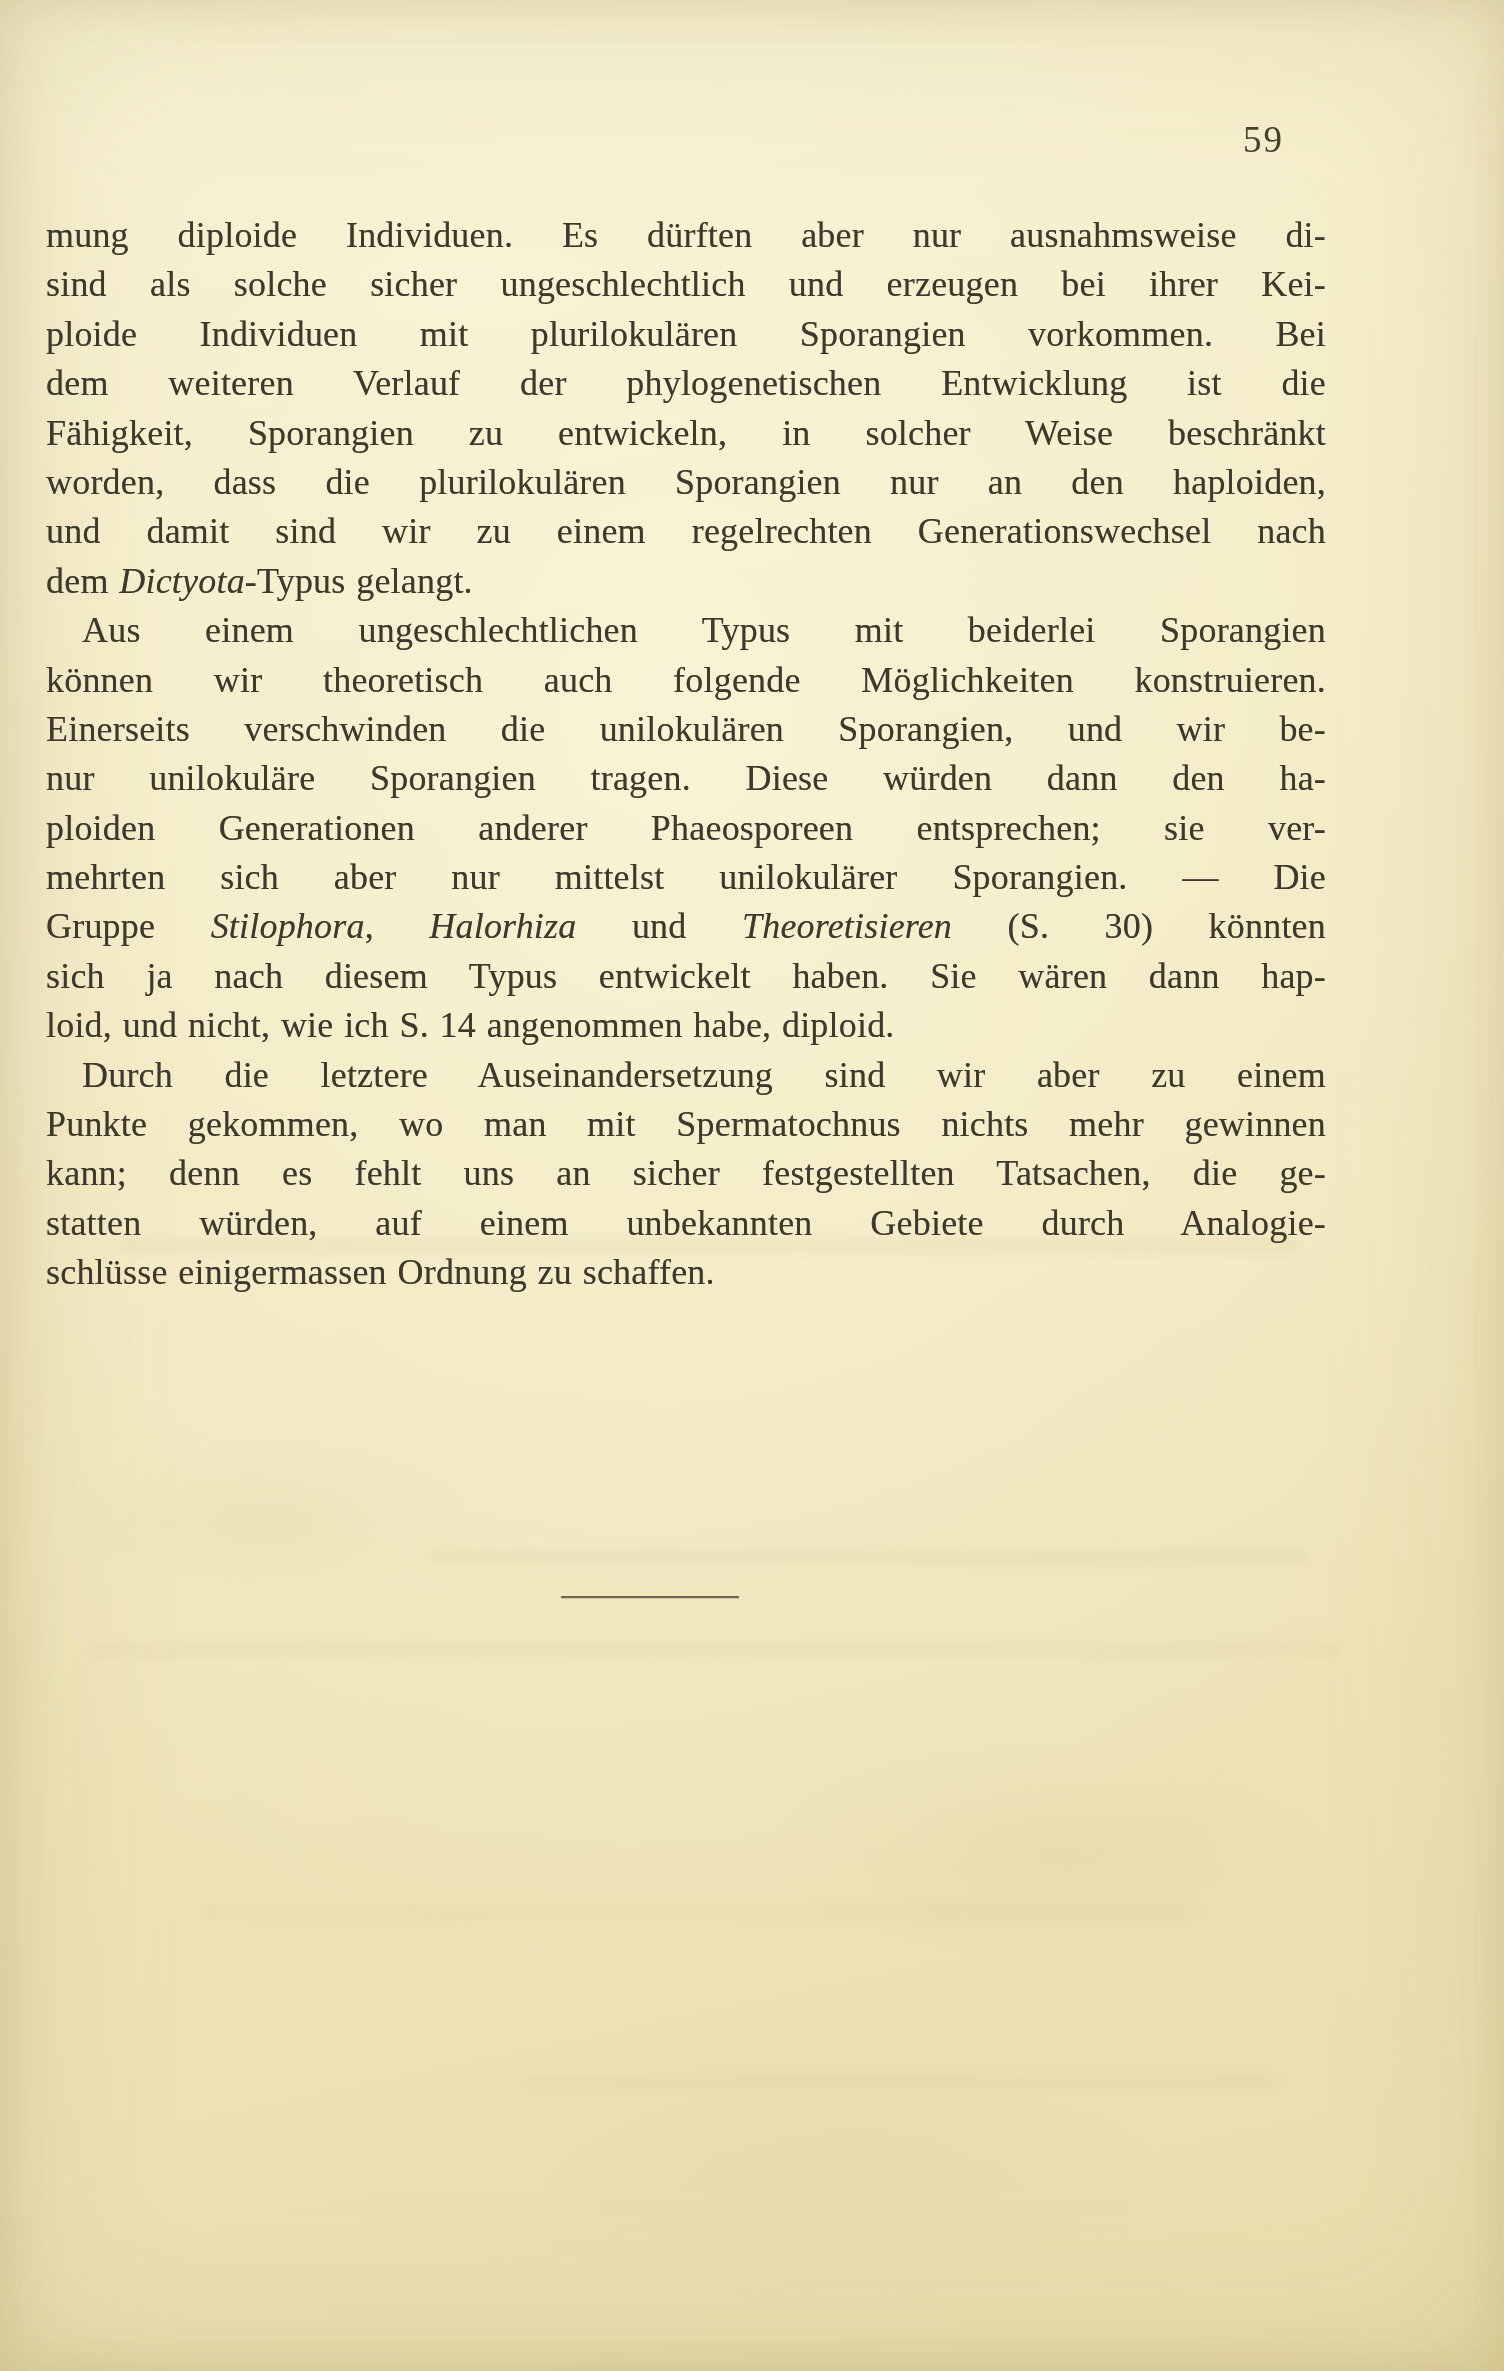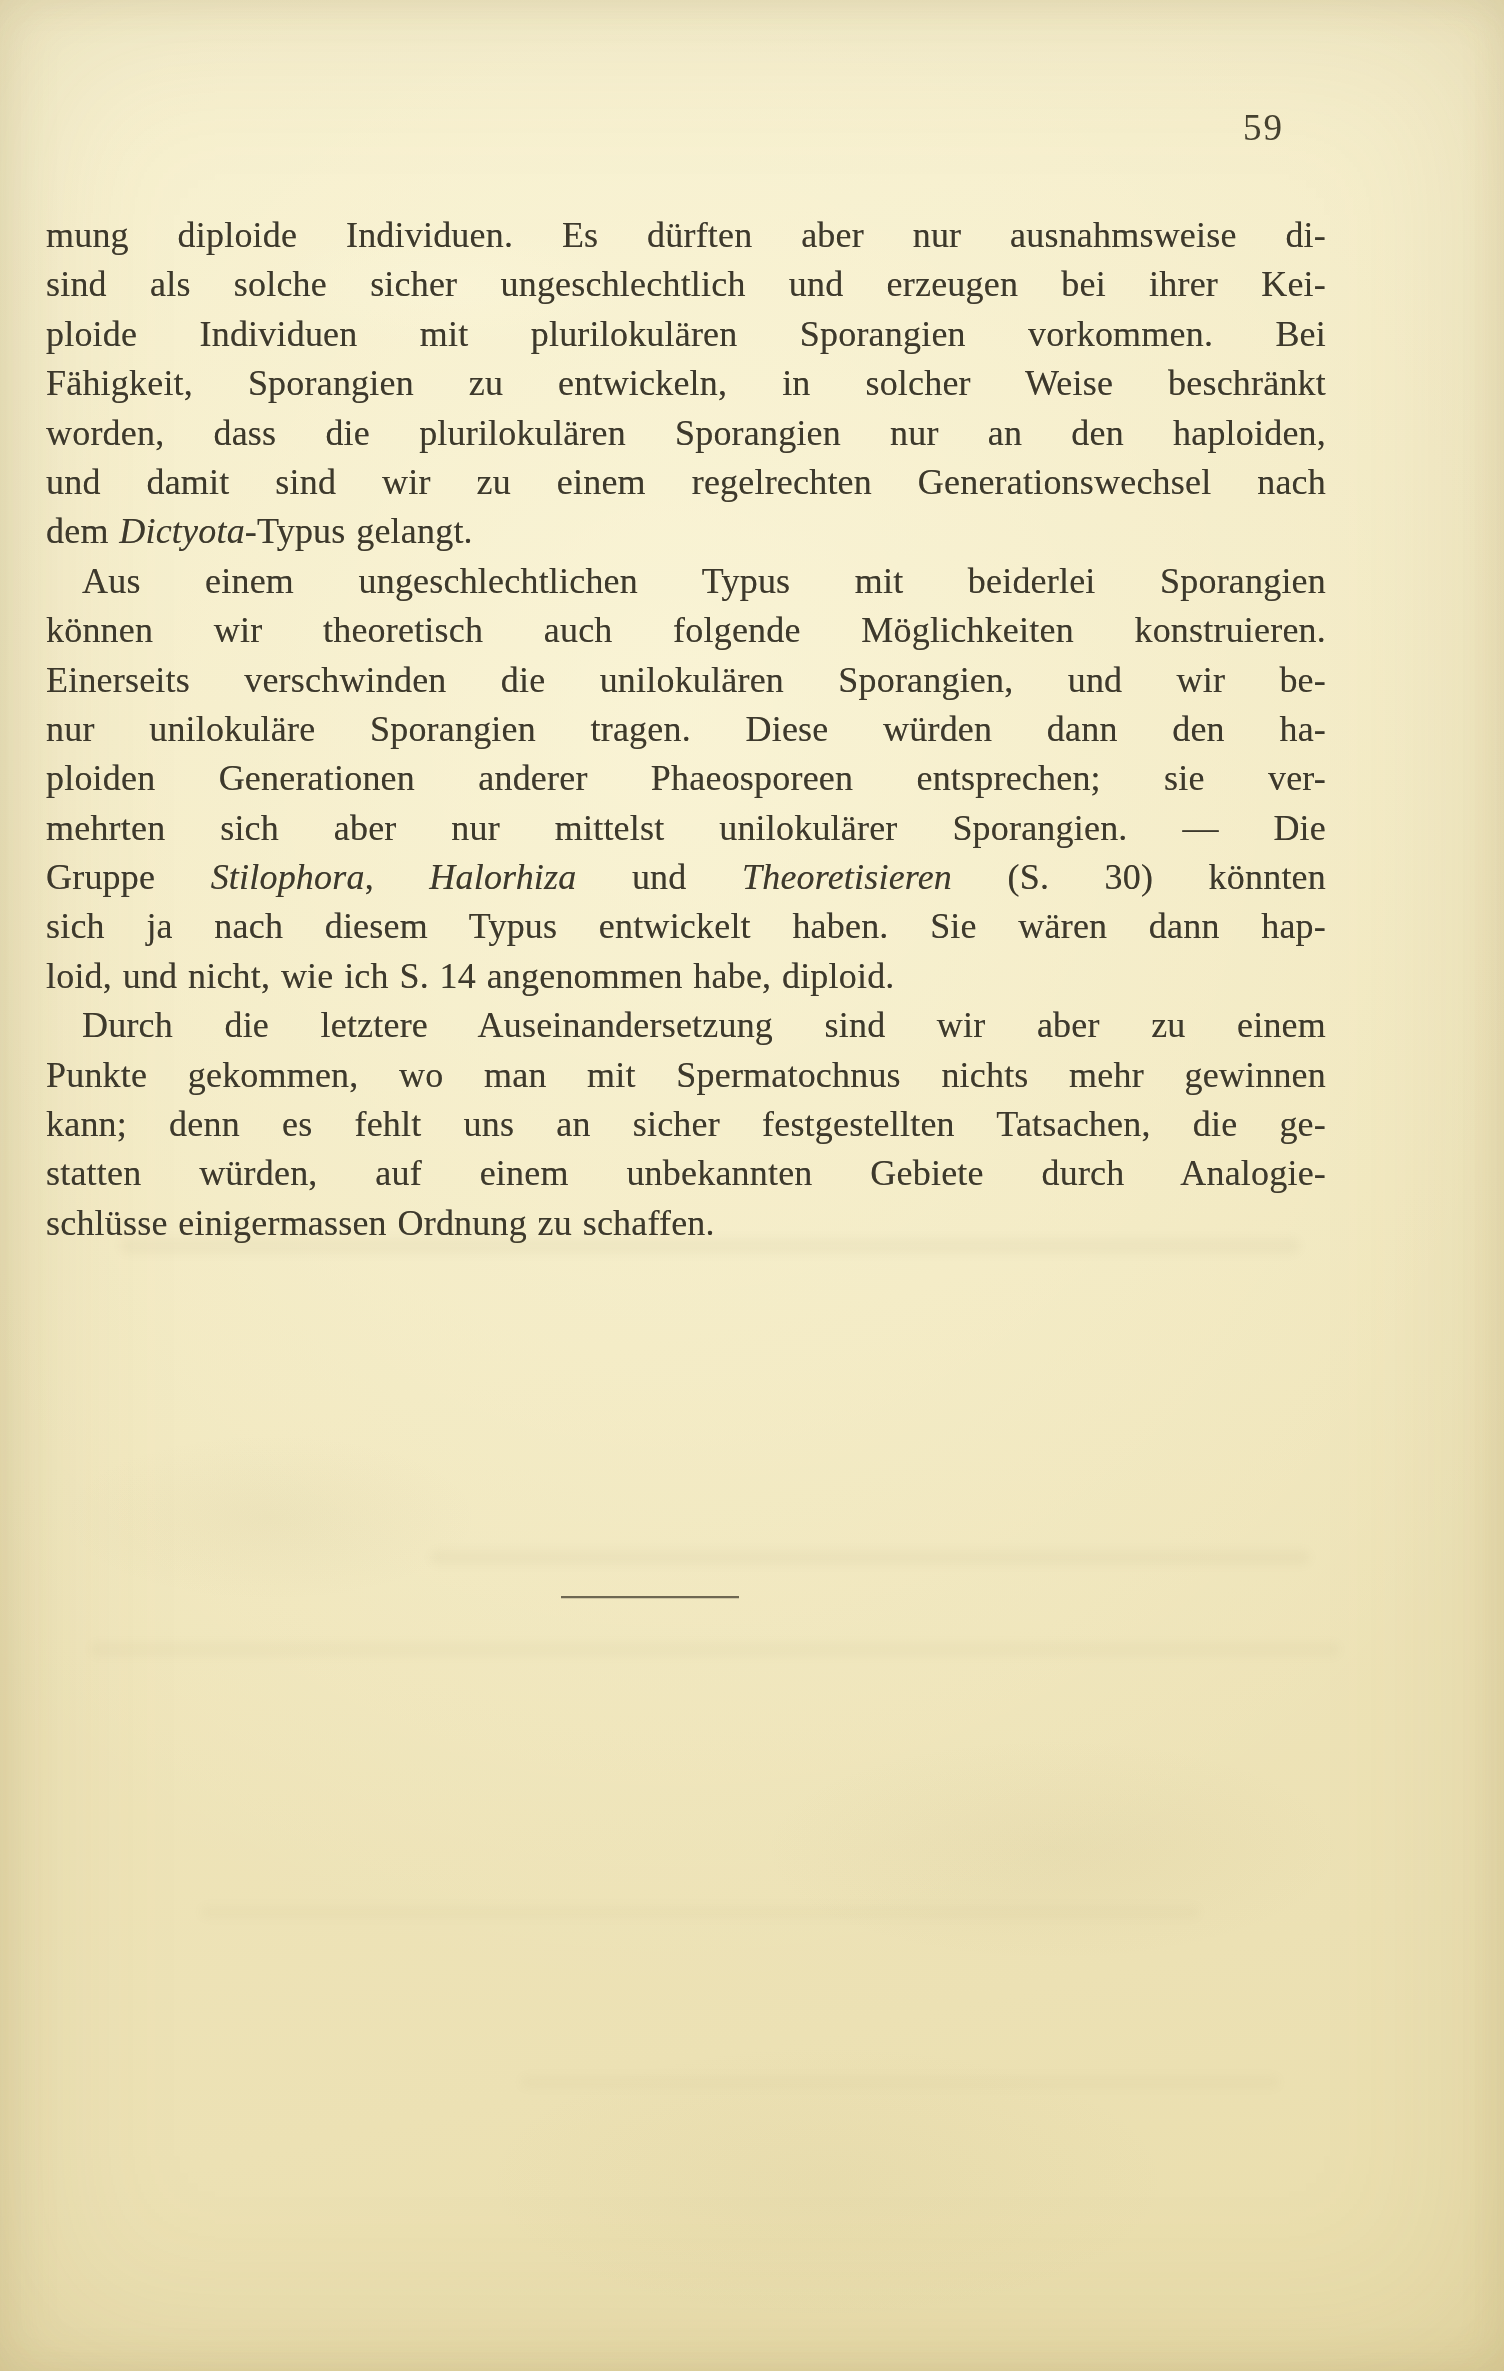--- a/index.html
+++ b/index.html
@@ -30,21 +30,21 @@
     pointer-events: none;
     background:
       radial-gradient(ellipse 300px 120px at 18% 64%, rgba(140,120,70,0.05), rgba(140,120,70,0) 70%),
       radial-gradient(ellipse 420px 160px at 70% 78%, rgba(140,120,70,0.05), rgba(140,120,70,0) 70%),
       radial-gradient(ellipse 500px 200px at 55% 92%, rgba(140,120,70,0.04), rgba(140,120,70,0) 70%),
       radial-gradient(ellipse 260px 90px at 30% 12%, rgba(255,250,225,0.25), rgba(255,250,225,0) 70%);
   }
 
   .page-number {
     position: absolute;
-    top: 106px;
+    top: 118px;
     right: 220px;
     font-size: 37px;
     letter-spacing: 2px;
     color: #45412f;
   }
 
   .text-block {
     position: absolute;
     left: 46px;
     top: 211px;
@@ -101,20 +101,21 @@
 <body>
 
 <div class="page">
 
   <div class="page-number">59</div>
 
   <div class="text-block">
       <div class="line"><span>mung diploide Individuen. Es dürften aber nur ausnahmsweise di-</span></div>
       <div class="line"><span>sind als solche sicher ungeschlechtlich und erzeugen bei ihrer Kei-</span></div>
       <div class="line"><span>ploide Individuen mit plurilokulären Sporangien vorkommen. Bei</span></div>
+      <div class="line"><span>dem weiteren Verlauf der phylogenetischen Entwicklung ist die</span></div>
       <div class="line"><span>Fähigkeit, Sporangien zu entwickeln, in solcher Weise beschränkt</span></div>
       <div class="line"><span>worden, dass die plurilokulären Sporangien nur an den haploiden,</span></div>
       <div class="line"><span>und damit sind wir zu einem regelrechten Generationswechsel nach</span></div>
       <div class="line para-end"><span>dem </span><i>Dictyota</i><span>-Typus gelangt.</span></div>
       <div class="line indent"><span>Aus einem ungeschlechtlichen Typus mit beiderlei Sporangien</span></div>
       <div class="line"><span>können wir theoretisch auch folgende Möglichkeiten konstruieren.</span></div>
       <div class="line"><span>Einerseits verschwinden die unilokulären Sporangien, und wir be-</span></div>
       <div class="line"><span>nur unilokuläre Sporangien tragen. Diese würden dann den ha-</span></div>
       <div class="line"><span>ploiden Generationen anderer Phaeosporeen entsprechen; sie ver-</span></div>
       <div class="line"><span>mehrten sich aber nur mittelst unilokulärer Sporangien. — Die</span></div>

